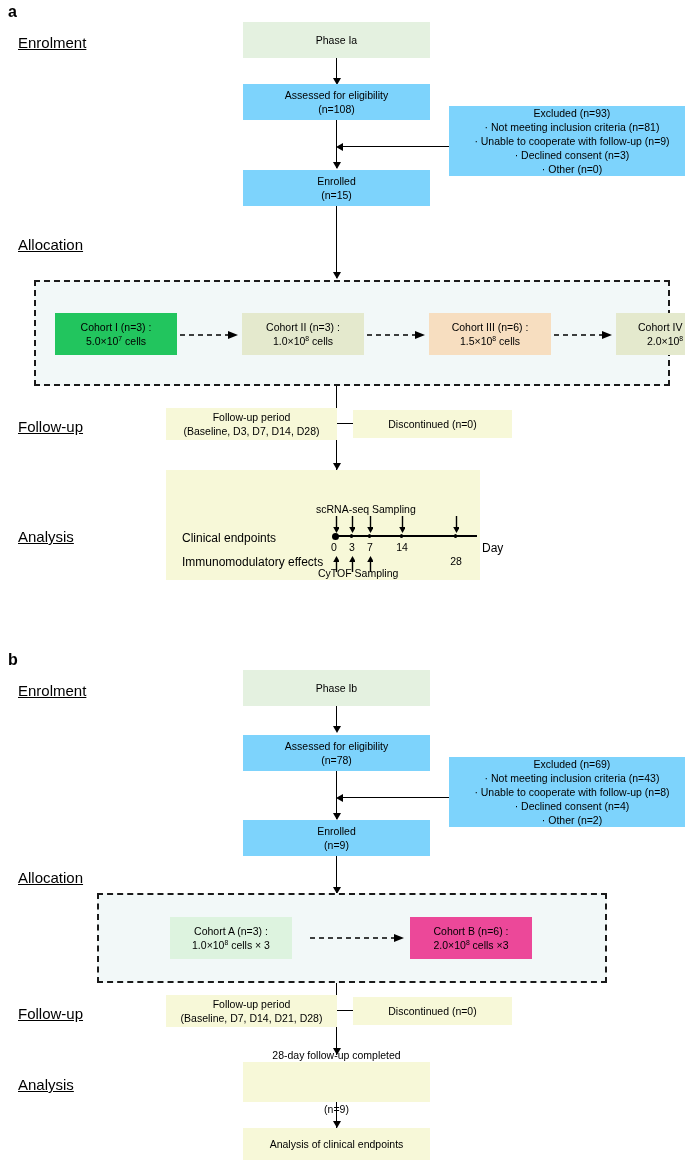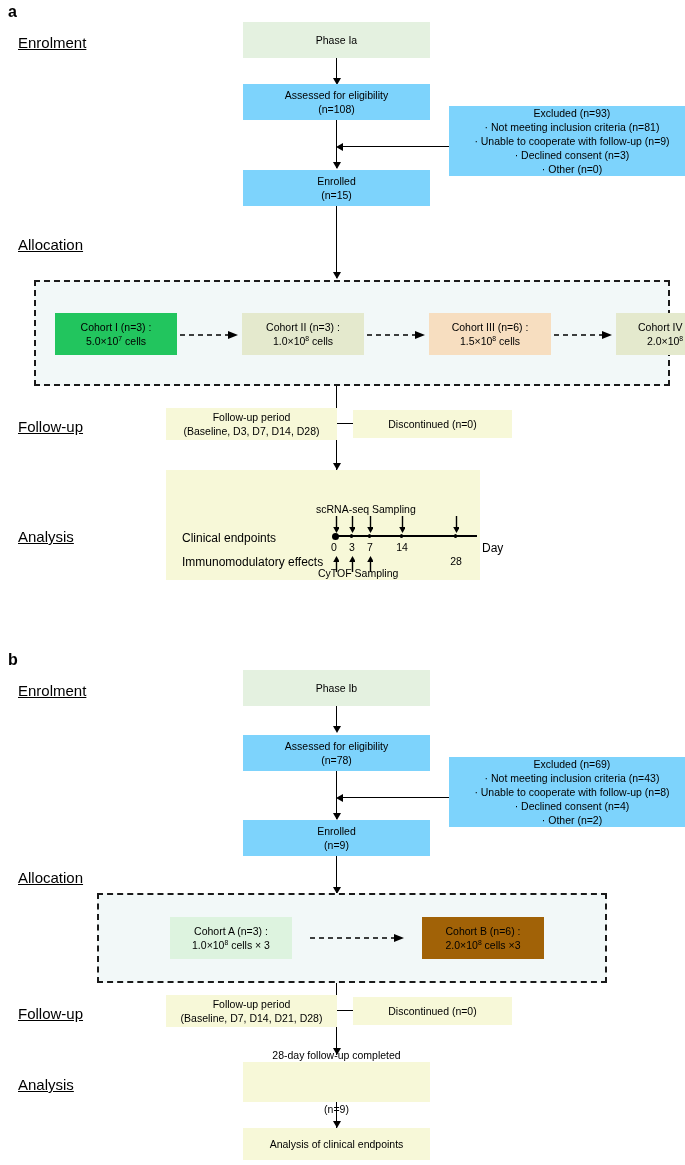--- a/index.html
+++ b/index.html
@@ -335,21 +335,21 @@
   <span class="ln"><span>1.0×10</span><sup>8</sup><span> cells × 3</span></span>
 </div>
 
 <div class="dash-arrow" style="left:310px; top:933px; width:96px;">
   <svg width="96" height="10">
       <line x1="0" y1="5" x2="84" y2="5" stroke="#000" stroke-width="1.4" stroke-dasharray="5,4"></line>
       <polygon points="84,1 94,5 84,9" fill="#000"></polygon>
     </svg>
 </div>
 
-<div class="box c-orange" style="left: 422px; top: 917px; width: 122px; height: 42px; background: #a16207;">
+<div class="box c-orange" style="left: 410px; top: 917px; width: 122px; height: 42px; background: #ec4899;">
   <span class="ln">Cohort B (n=6) :</span>
   <span class="ln"><span>2.0×10</span><sup>8</sup><span> cells ×3</span></span>
 </div>
 
 <div class="vline" style="left:336px; top:983px; height:72px;"></div>
 <div class="arrow-down" style="left:333px; top:1048px;"></div>
 <div class="hline" style="left:336px; top:1010px; width:17px;"></div>
 
 <div class="box c-yellow" style="left:166px; top:995px; width:171px; height:32px;">
   <span class="ln">Follow-up period</span>

